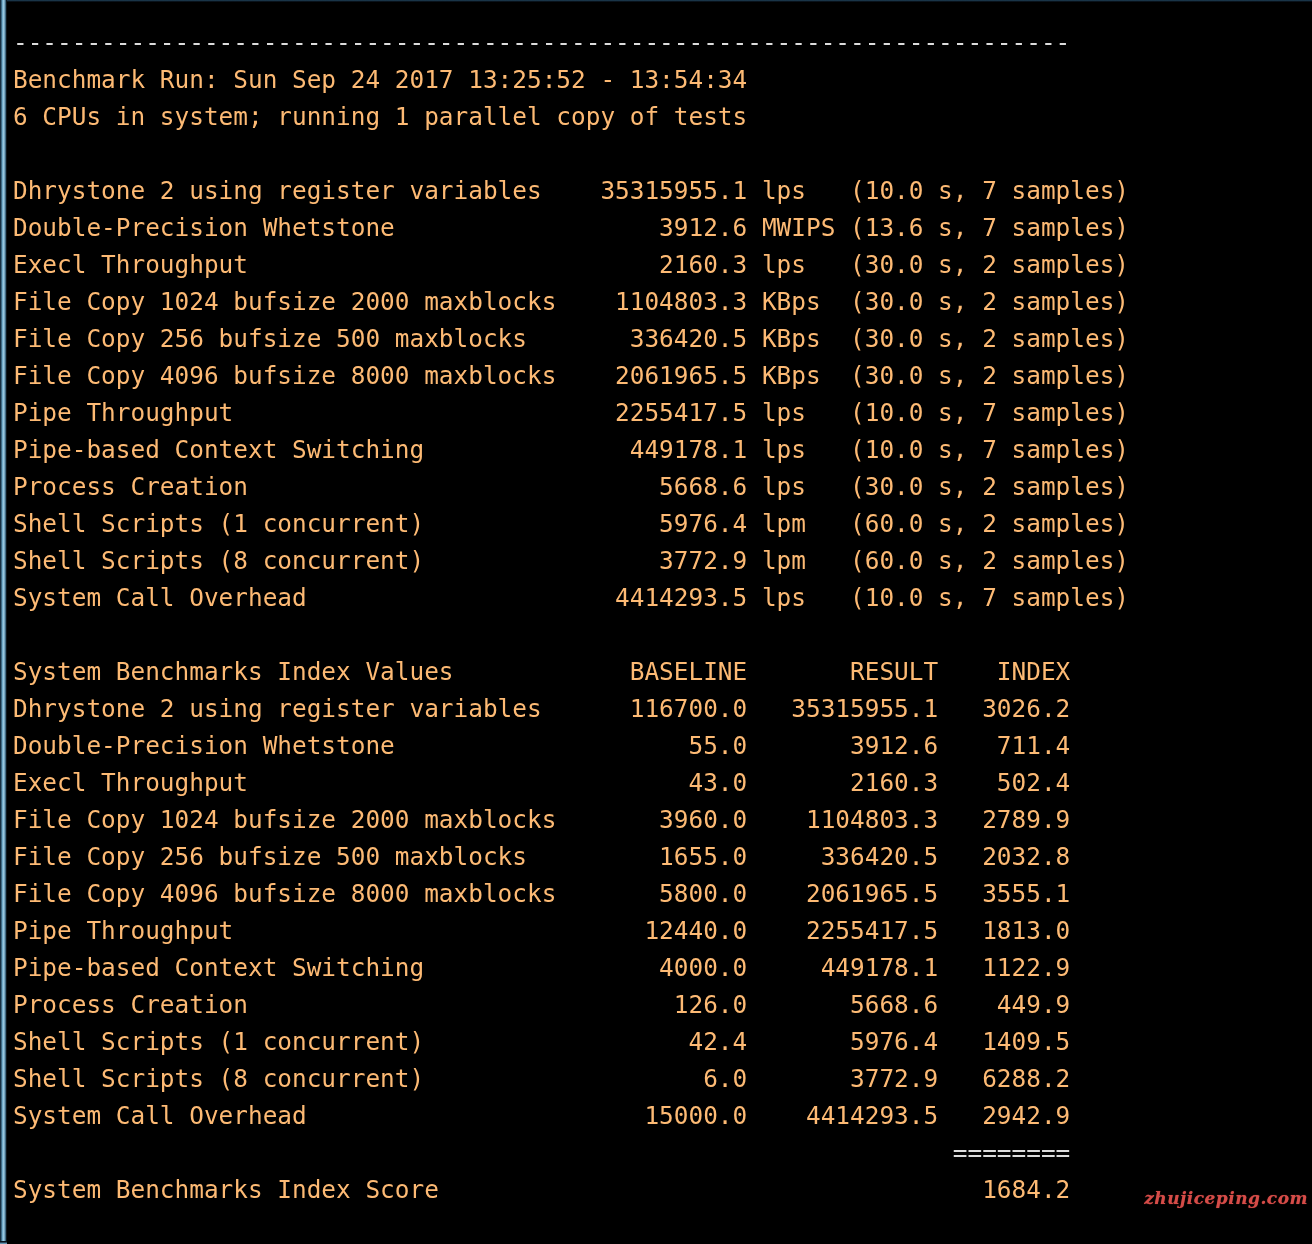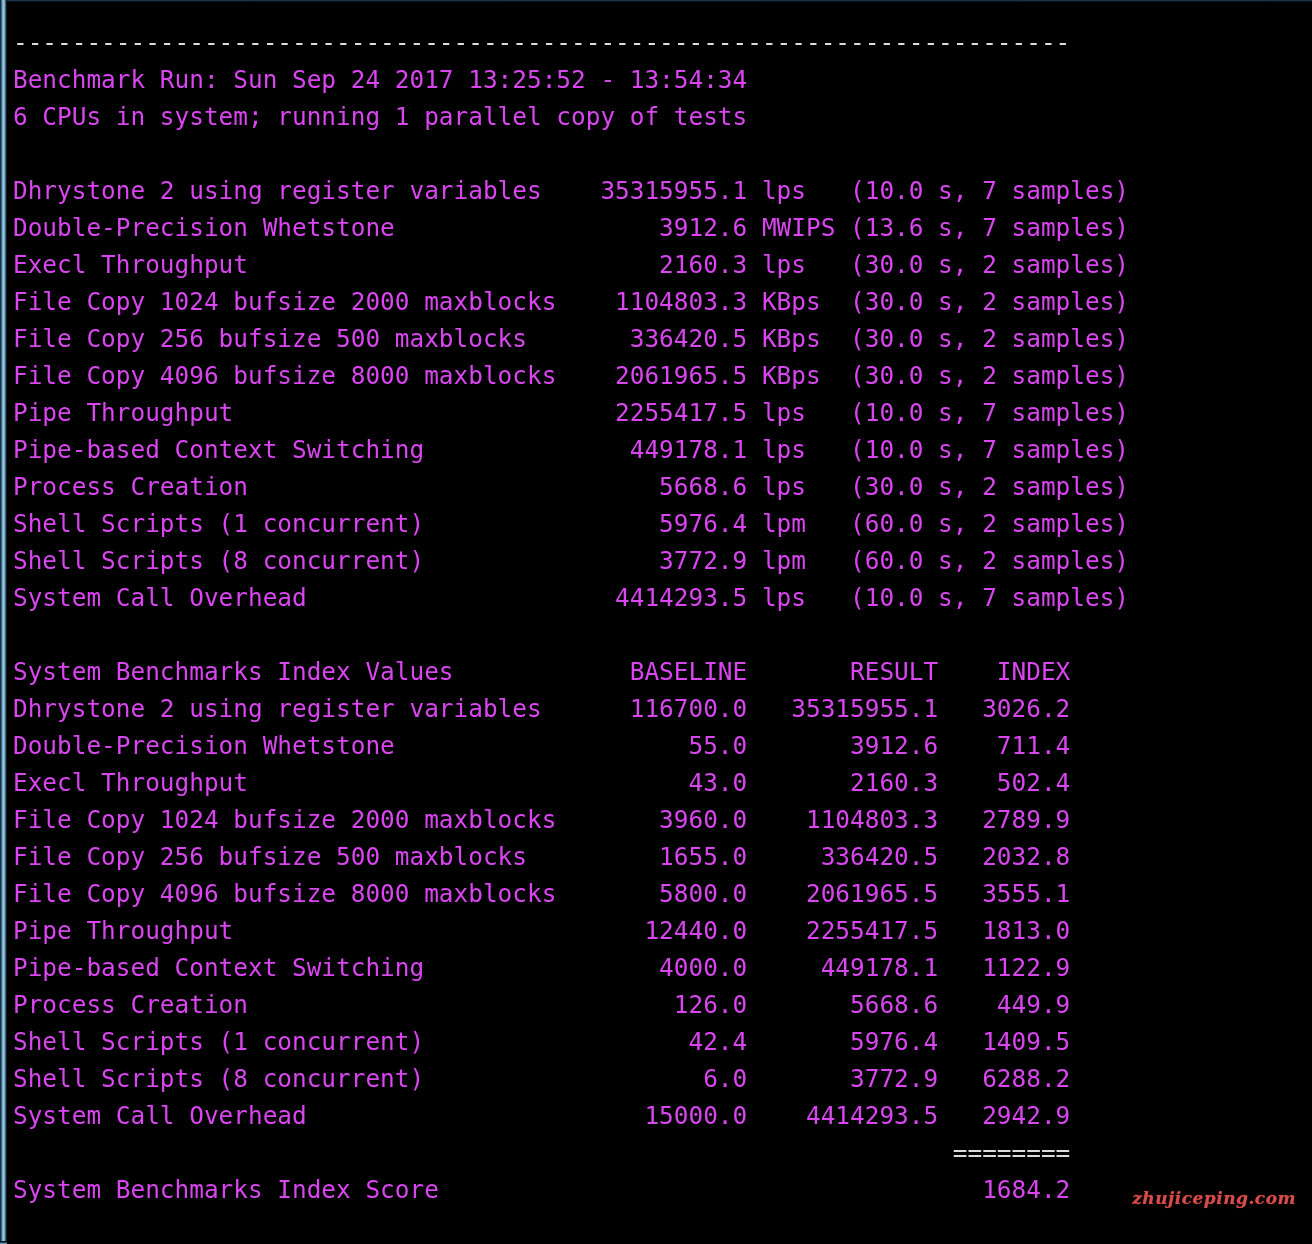--- a/index.html
+++ b/index.html
@@ -75,33 +75,33 @@
     letter-spacing: 0px;
     white-space: pre;
     overflow: hidden;
   }
 
   .console-line {
     height: 37px;
     padding-left: 6px;
     white-space: pre;
     font-variant-ligatures: none;
-    color: #d946ef;
+    color: #fdba74;
   }
   .console-line.blank {
     color: transparent;
   }
   .rule-line {
     color: #dcdcdc;
   }
 
   
   #watermark {
     position: absolute;
-    right: 16px;
+    right: 4px;
     top: 1188px;
     font-family: "DejaVu Serif", "Liberation Serif", serif;
     font-style: italic;
     font-weight: 700;
     font-size: 17px;
     letter-spacing: 0.5px;
     color: #e8534f;
     text-shadow: 0 0 1px rgba(232,83,79,0.7);
     opacity: 0.92;
   }

